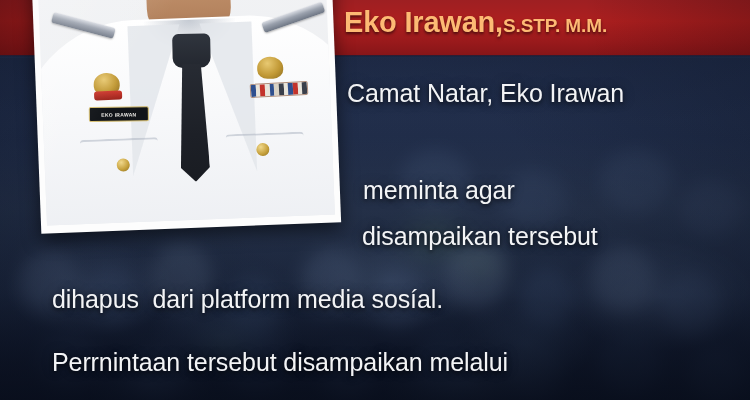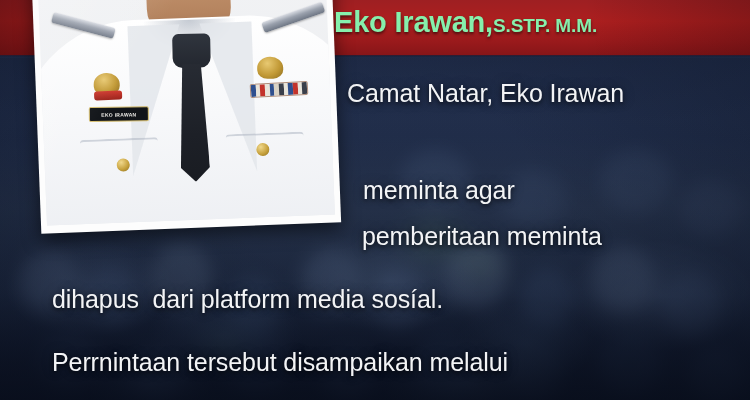--- a/index.html
+++ b/index.html
@@ -77,24 +77,24 @@
     position: absolute;
     left: 0;
     top: 55px;
     width: 750px;
     height: 3px;
     background: linear-gradient(180deg, rgba(20,30,56,.9), rgba(40,56,90,.2));
   }
 
   .headline {
     position: absolute;
-    left: 334px;
+    left: 344px;
     top: 6px;
     z-index: 6;
-    color: #86efac;
+    color: #fdba74;
     white-space: nowrap;
     text-shadow: 0 2px 3px rgba(0,0,0,.55);
   }
   .headline .hl-name {
     font-size: 29px;
     font-weight: bold;
     letter-spacing: -.2px;
   }
   .headline .hl-deg {
     font-size: 19px;
@@ -373,18 +373,18 @@
     </div>
   </div>
 
   <div class="headline">
     <span class="hl-name">Eko Irawan,</span><span class="hl-deg">S.STP. M.M.</span>
   </div>
 
   <div class="body-copy">
     <div class="ln ln1">Camat Natar, Eko Irawan</div>
     <div class="ln ln3">meminta agar</div>
-    <div class="ln ln4">pemberitaan meminta</div>
+    <div class="ln ln4">disampaikan tersebut</div>
     <div class="ln ln5">dihapus  dari platform media sosíal.</div>
     <div class="ln ln6">Perrnintaan tersebut disampaikan melalui</div>
   </div>
 
 </div>
 
 </body></html>

